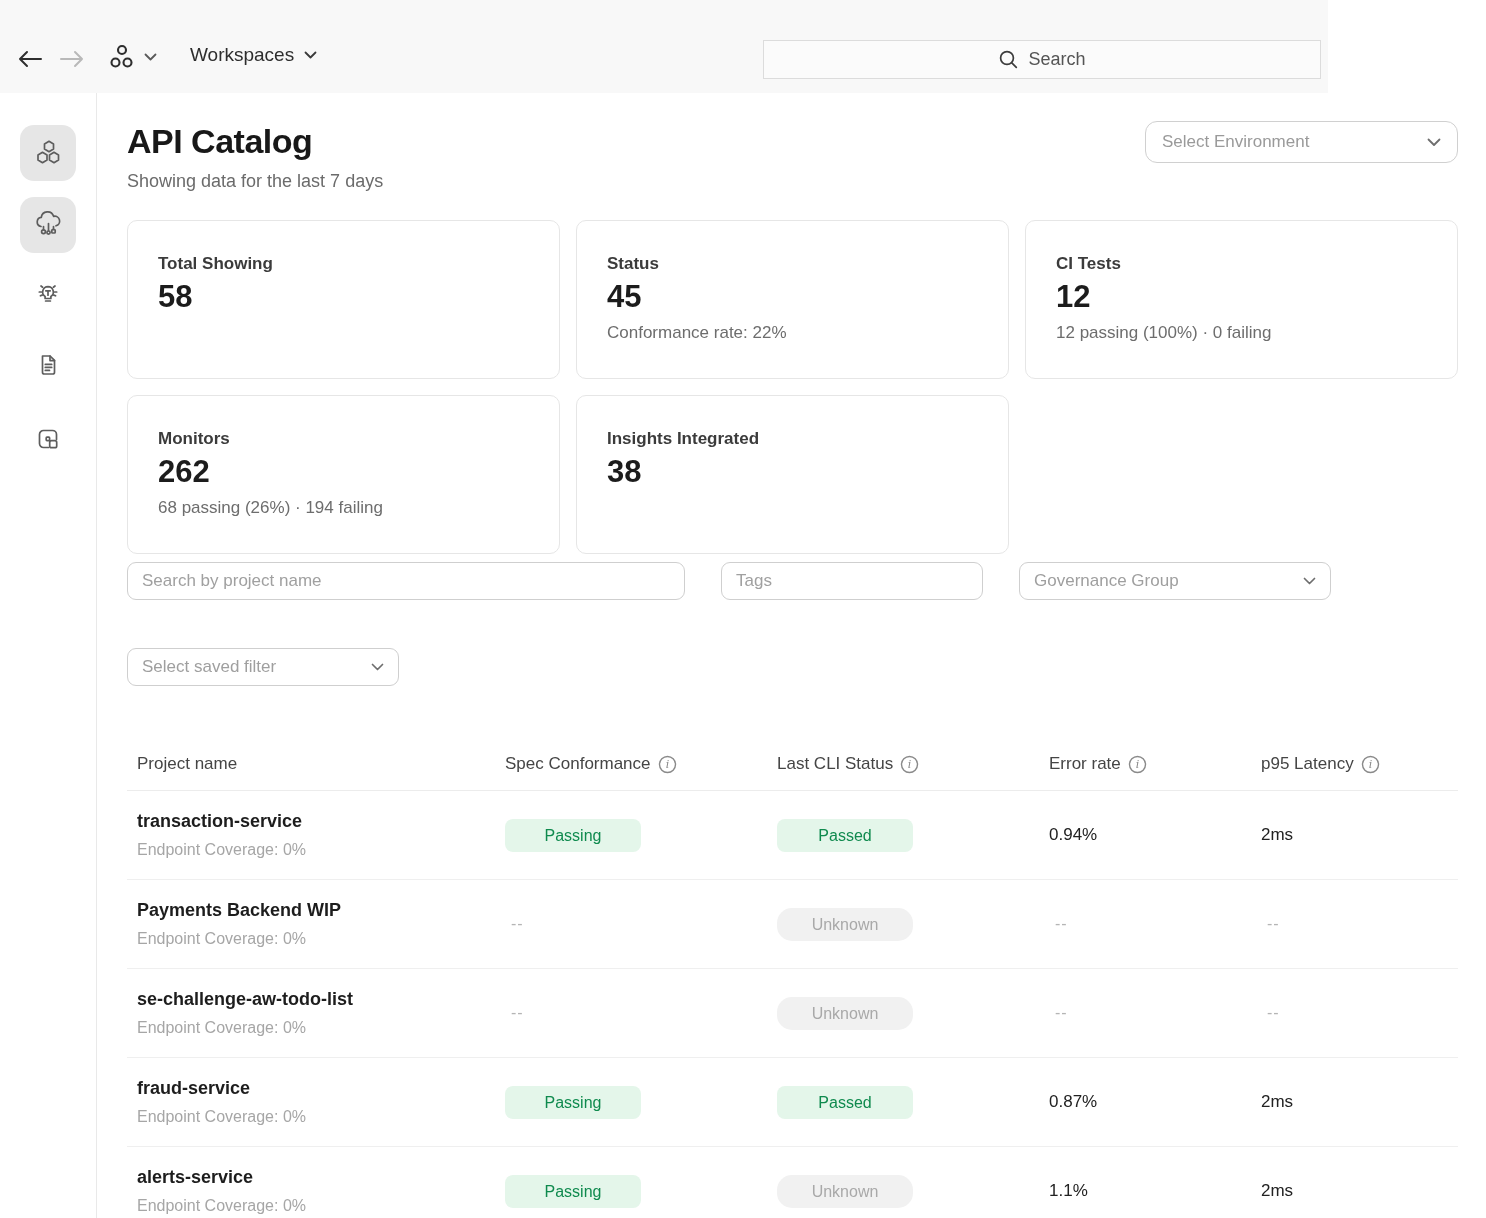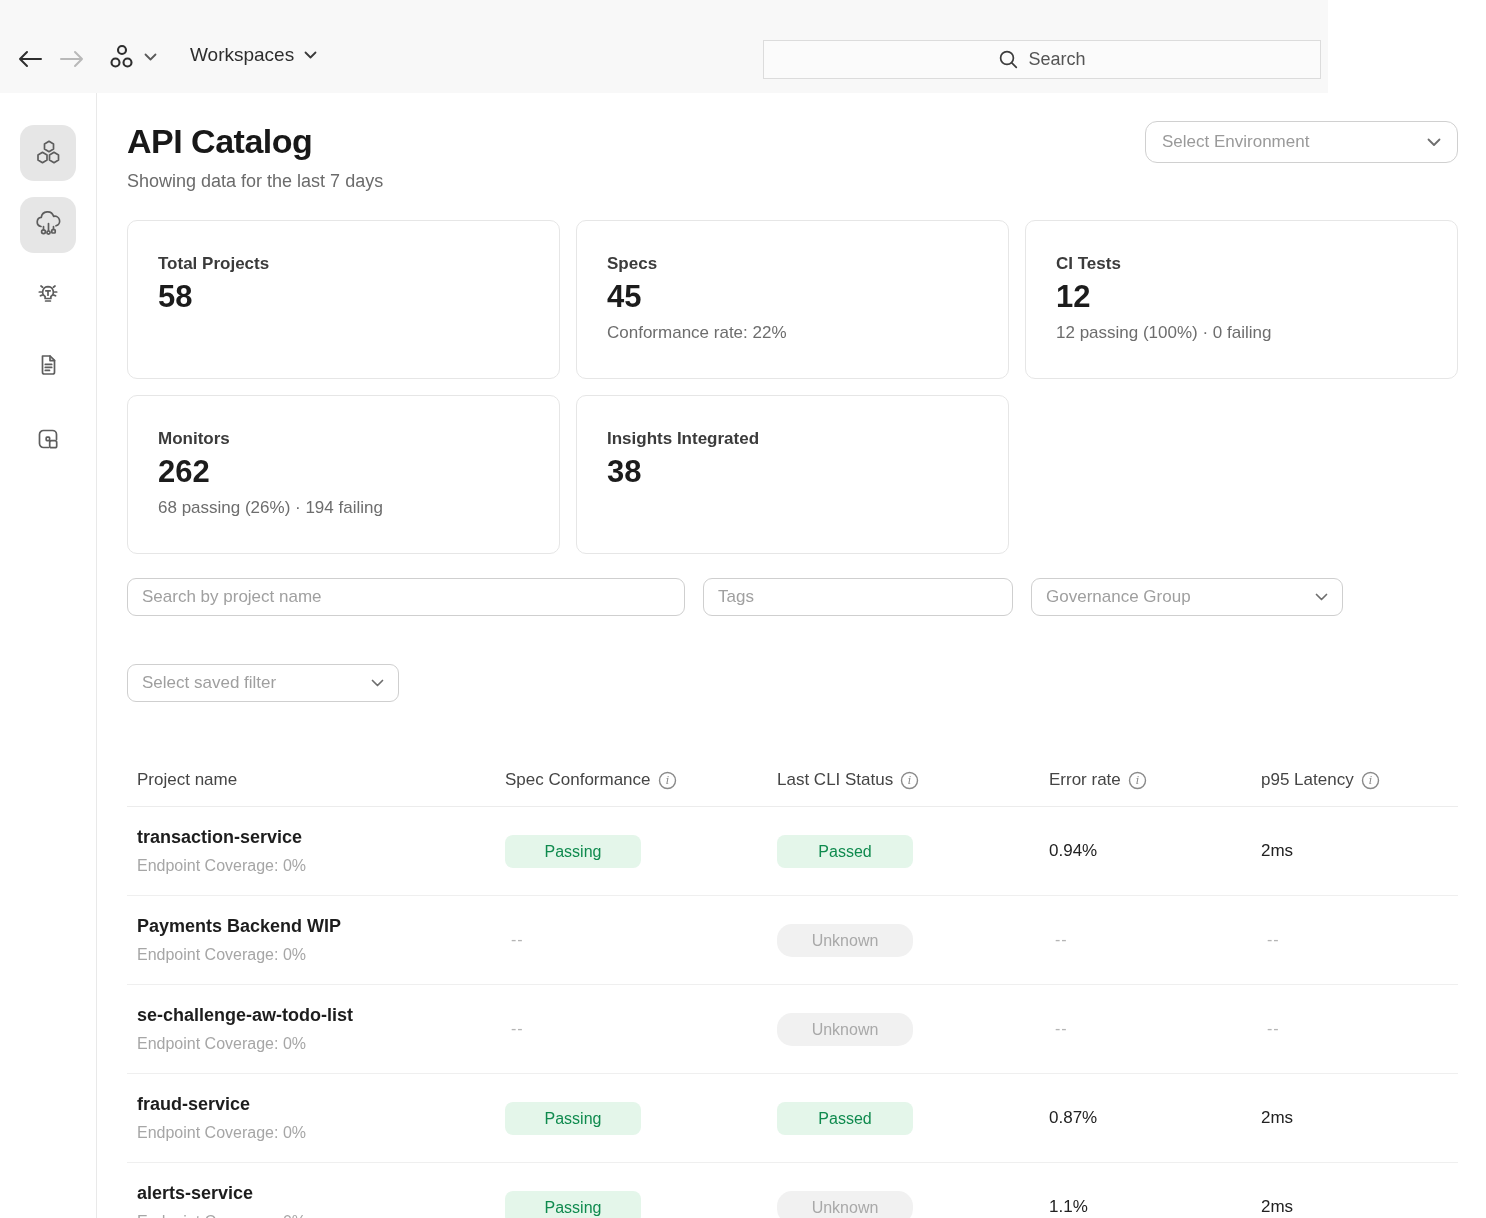--- a/index.html
+++ b/index.html
@@ -45,26 +45,26 @@
 
   
   .stats-grid { margin-top:28px; display:flex; flex-wrap:wrap; gap:16px; }
   .stat-card { width:433px; height:159px; border:1px solid #e6e6e6; border-radius:10px;
     background:#fff; padding:33px 30px 0 30px; }
   .stat-label { font-size:17px; font-weight:700; color:#3b3b3b; }
   .stat-value { margin-top:5px; font-size:31px; font-weight:700; color:#1c1c1c; }
   .stat-sub { margin-top:8px; font-size:17px; color:#6d6d6d; }
 
   
-  .filters-row { margin-top:24px; display:flex; gap:18px; }
+  .filters-row { margin-top:8px; display:flex; gap:36px; }
   .text-input { height:38px; border:1px solid #cfcfcf; border-radius:9px; background:#fff;
     font-size:17px; color:#333; padding:0 14px; font-family:inherit; }
   .text-input::placeholder { color:#a0a0a0; }
   .input-project { width:558px; }
-  .input-tags { width:310px; }
+  .input-tags { width:262px; }
   .select-box { height:38px; border:1px solid #cfcfcf; border-radius:9px; background:#fff;
     display:flex; align-items:center; justify-content:space-between; padding:0 14px;
     cursor:pointer; }
   .select-box span { font-size:17px; color:#9f9f9f; }
   .select-governance { width:312px; }
   .saved-filter-row { margin-top:18px; }
   .select-saved { width:272px;margin-top:48px; }
 
   
   .projects-table { margin-top:50px; }
@@ -177,27 +177,27 @@
 
   <div class="env-select">
     <span>Select Environment</span>
     <svg width="14" height="9" viewBox="0 0 14 9">
       <path d="M1.5 1.5 L7 7 L12.5 1.5" stroke="#6e6e6e" stroke-width="1.8" fill="none" stroke-linecap="round" stroke-linejoin="round"></path>
     </svg>
   </div>
 
   <div class="stats-grid">
   <div class="stat-card">
-    <div class="stat-label">Total Projects</div>
+    <div class="stat-label">Total Showing</div>
     <div class="stat-value">58</div>
 
   </div>
 
   <div class="stat-card">
-    <div class="stat-label">Specs</div>
+    <div class="stat-label">Status</div>
     <div class="stat-value">45</div>
     <div class="stat-sub">Conformance rate: 22%</div>
   </div>
 
   <div class="stat-card">
     <div class="stat-label">CI Tests</div>
     <div class="stat-value">12</div>
     <div class="stat-sub">12 passing (100%) · 0 failing</div>
   </div>
 

